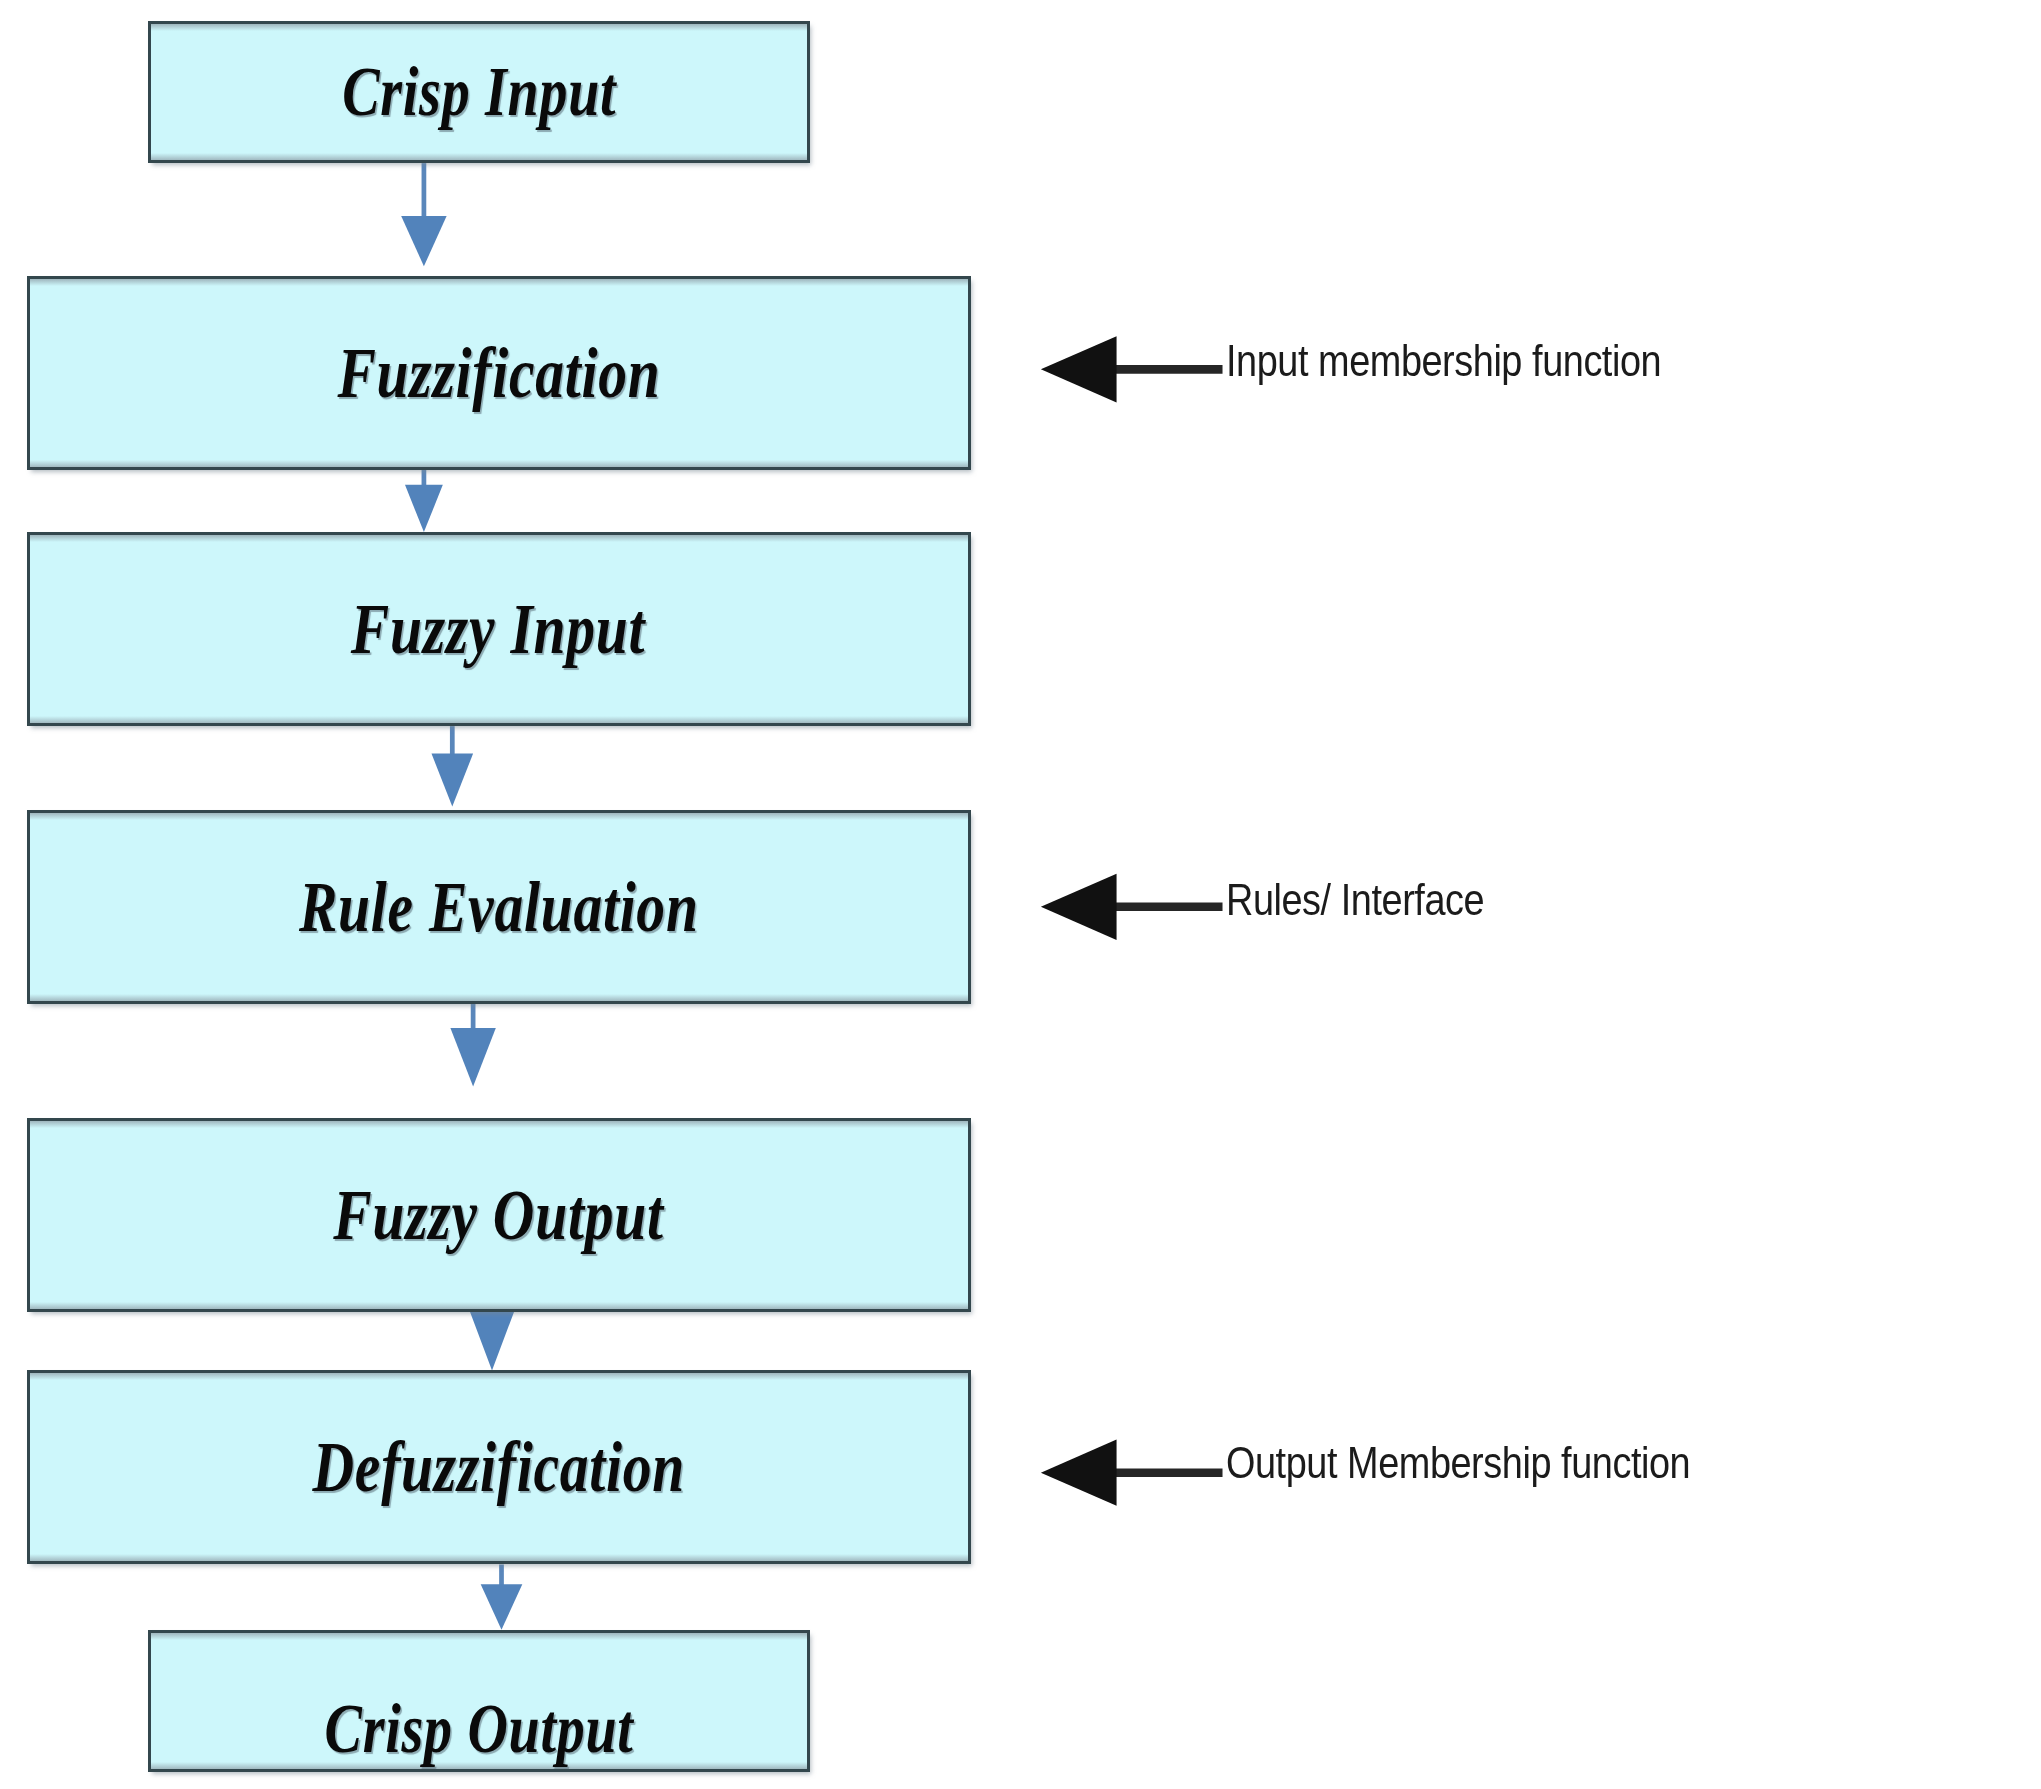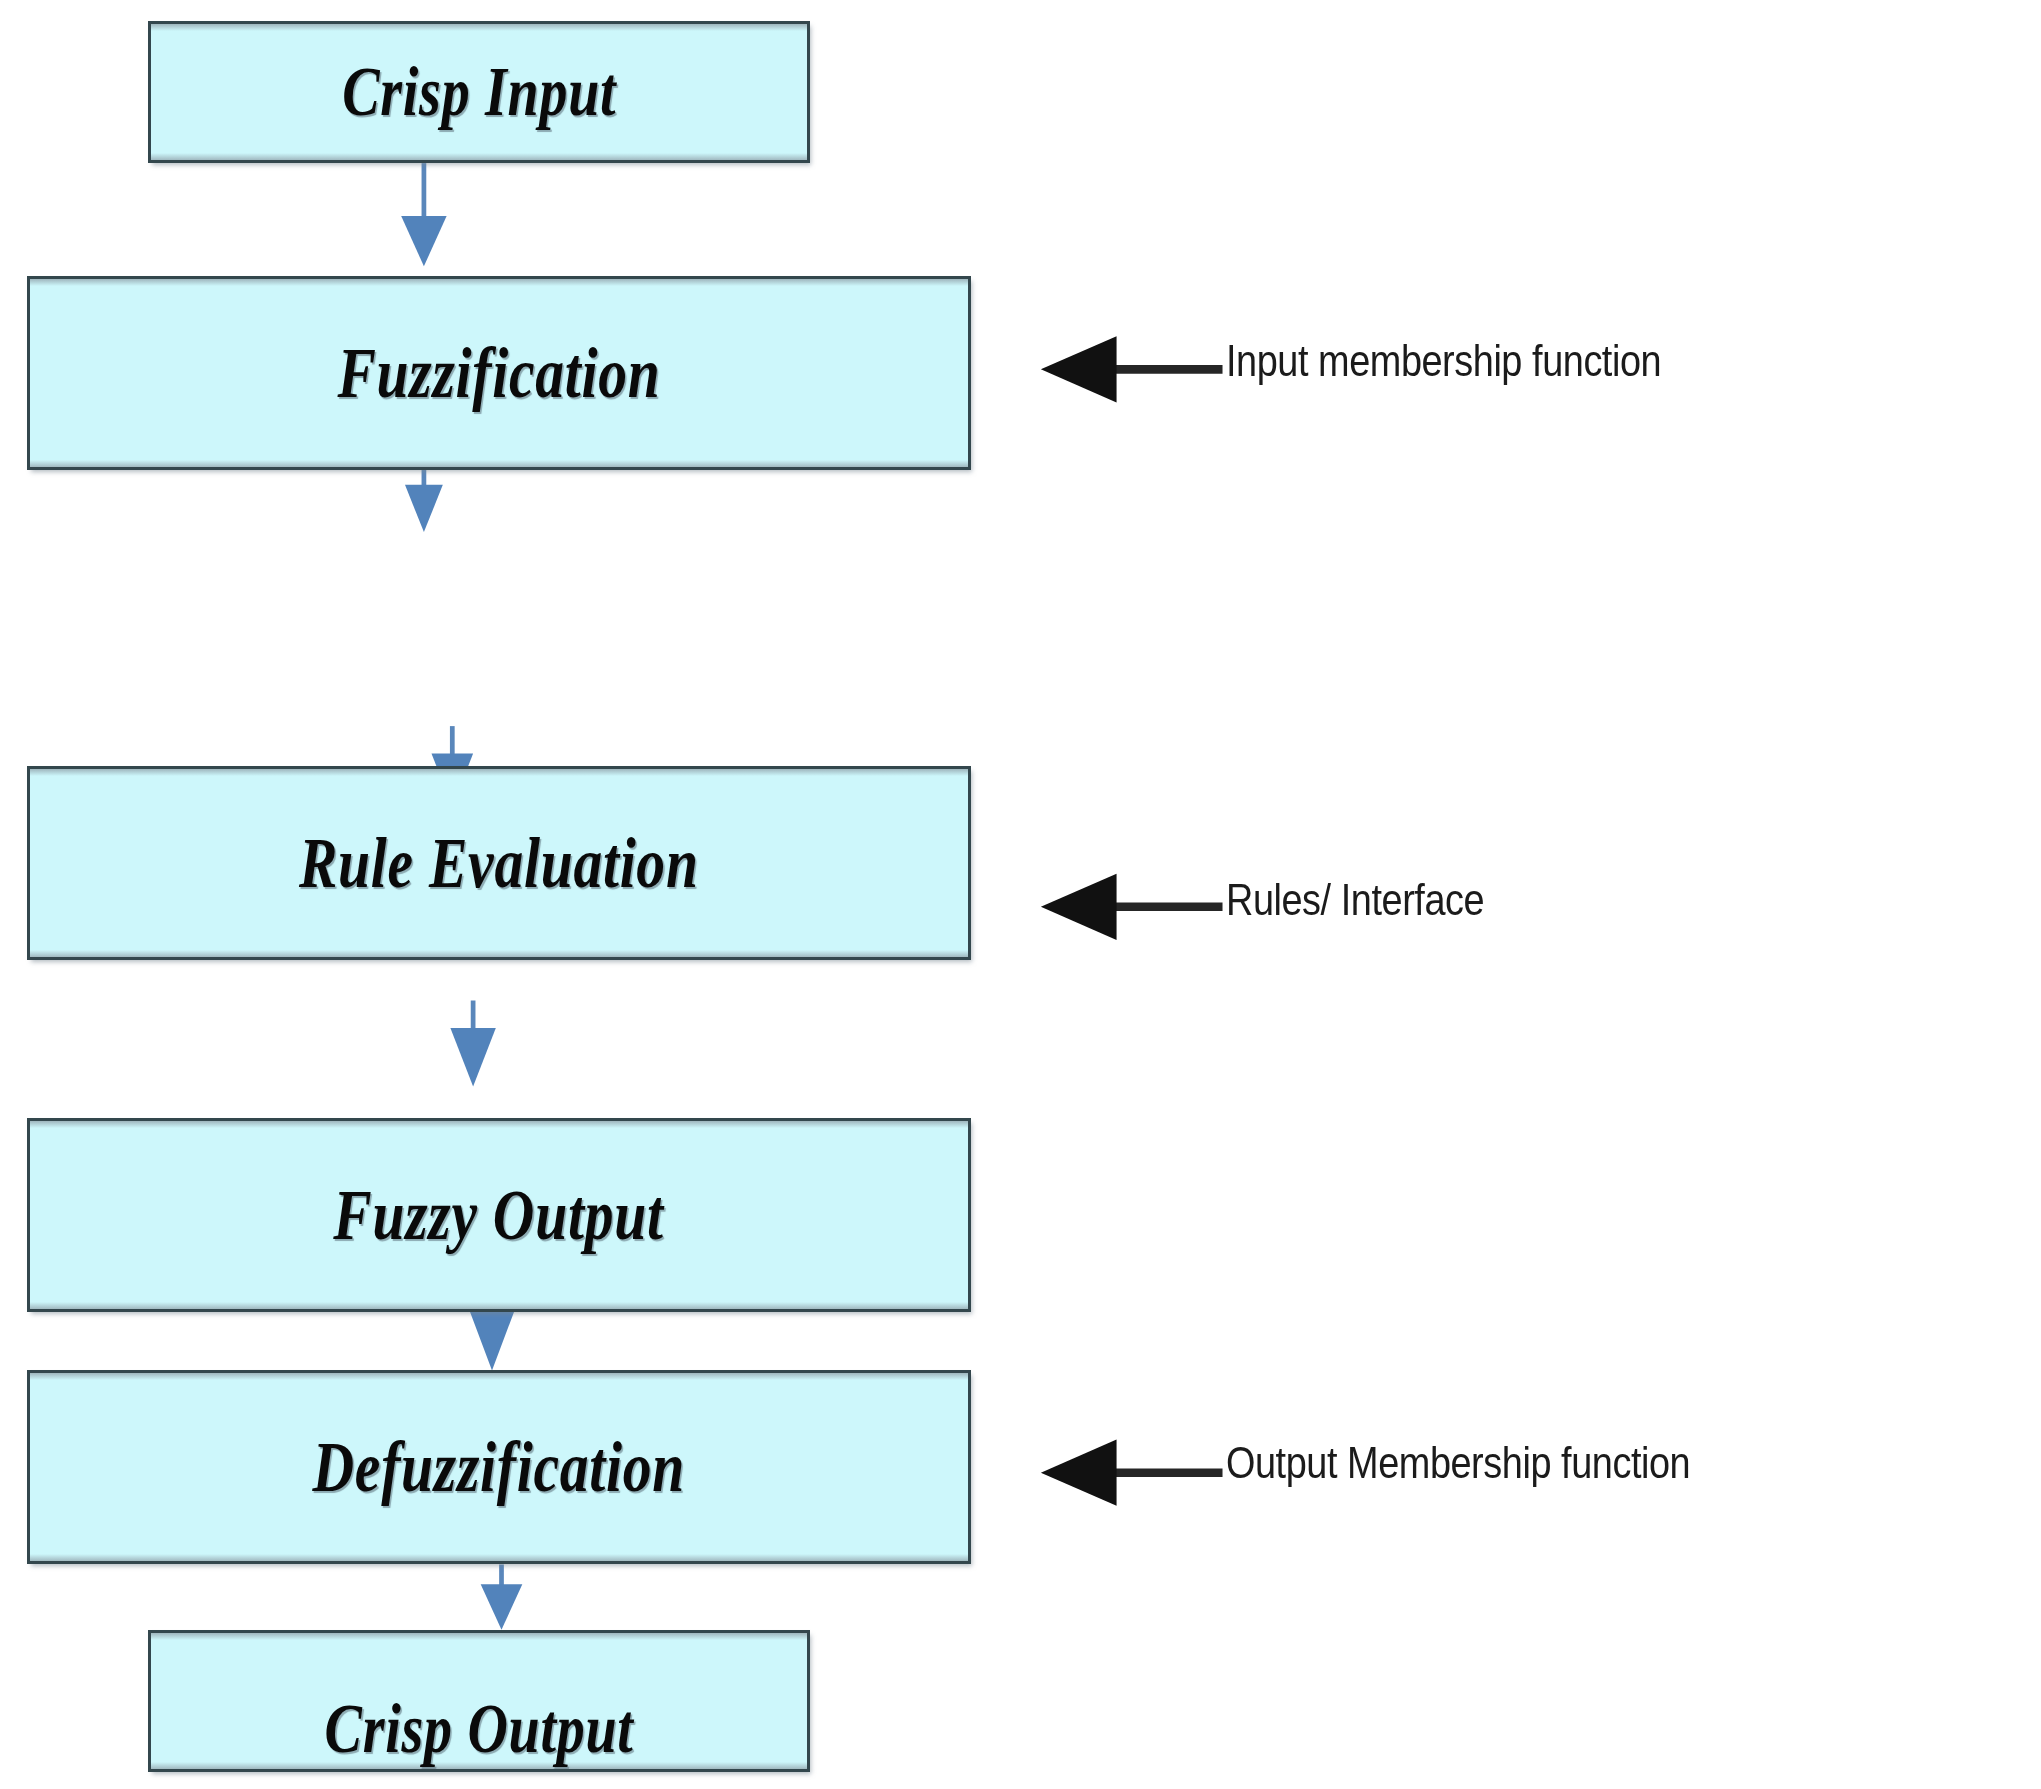--- a/index.html
+++ b/index.html
@@ -64,21 +64,21 @@
   }
 
   .node.narrow { left: 148px; width: 662px; height: 142px; }
   .node.narrow .node-label { font-size: 70px; }
   .node.wide   { left: 26.5px;  width: 944px; height: 194px; }
   .node.wide .node-label { font-size: 72px; }
 
   #node-crisp-input  { top: 21px;   }
   #node-fuzzification{ top: 276px;  }
   #node-fuzzy-input  { top: 532px;  }
-  #node-rule-eval    { top: 766px;  }
+  #node-rule-eval    { top: 810px;  }
   #node-fuzzy-output { top: 1086px; margin-top: 32px; }
   #node-defuzz       { top: 1370px; }
   #node-crisp-output { top: 1630px; align-items: flex-end; }
 
   
   .annot-label {
     position: absolute;
     font-family: "Liberation Sans", "DejaVu Sans", sans-serif;
     font-size: 44px;
     color: #1b1b1b;
@@ -158,20 +158,23 @@
   </svg>
 
   <div class="node narrow" id="node-crisp-input">
     <span class="node-label">Crisp Input</span>
   </div>
 
   <div class="node wide" id="node-fuzzification">
     <span class="node-label">Fuzzification</span>
   </div>
 
+  <div class="node wide" id="node-fuzzy-input">
+    <span class="node-label">Fuzzy Input</span>
+  </div>
 
   <div class="node wide" id="node-rule-eval">
     <span class="node-label">Rule Evaluation</span>
   </div>
 
   <div class="node wide" id="node-fuzzy-output">
     <span class="node-label">Fuzzy Output</span>
   </div>
 
   <div class="node wide" id="node-defuzz">

